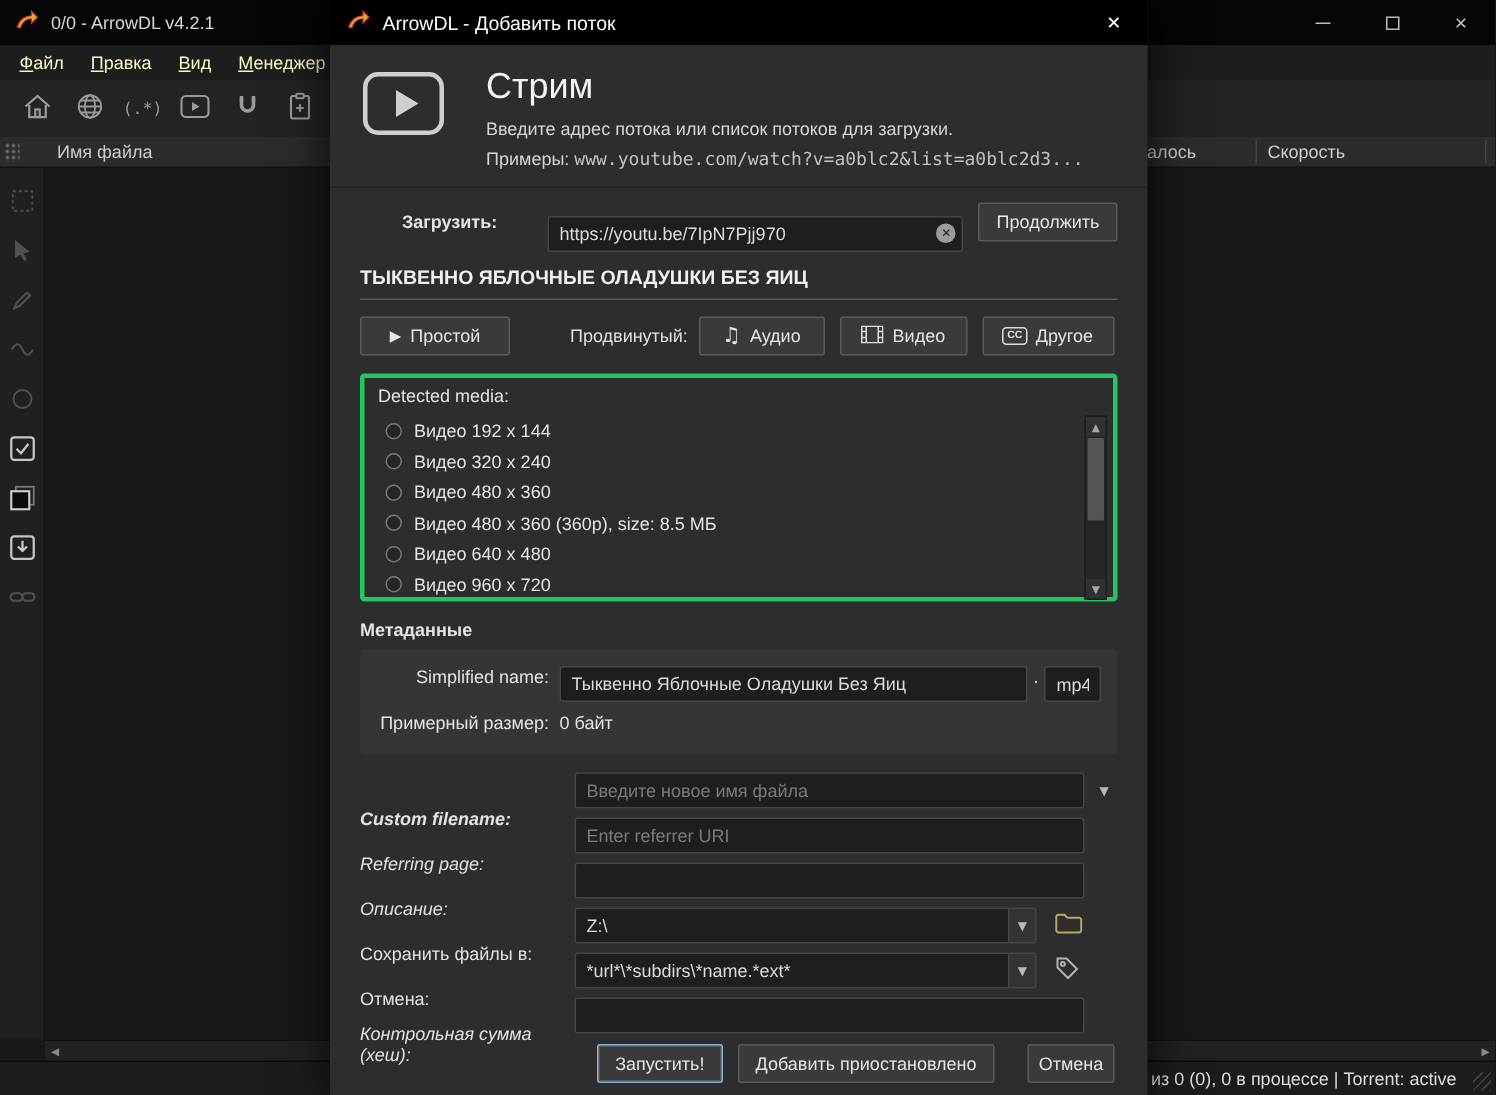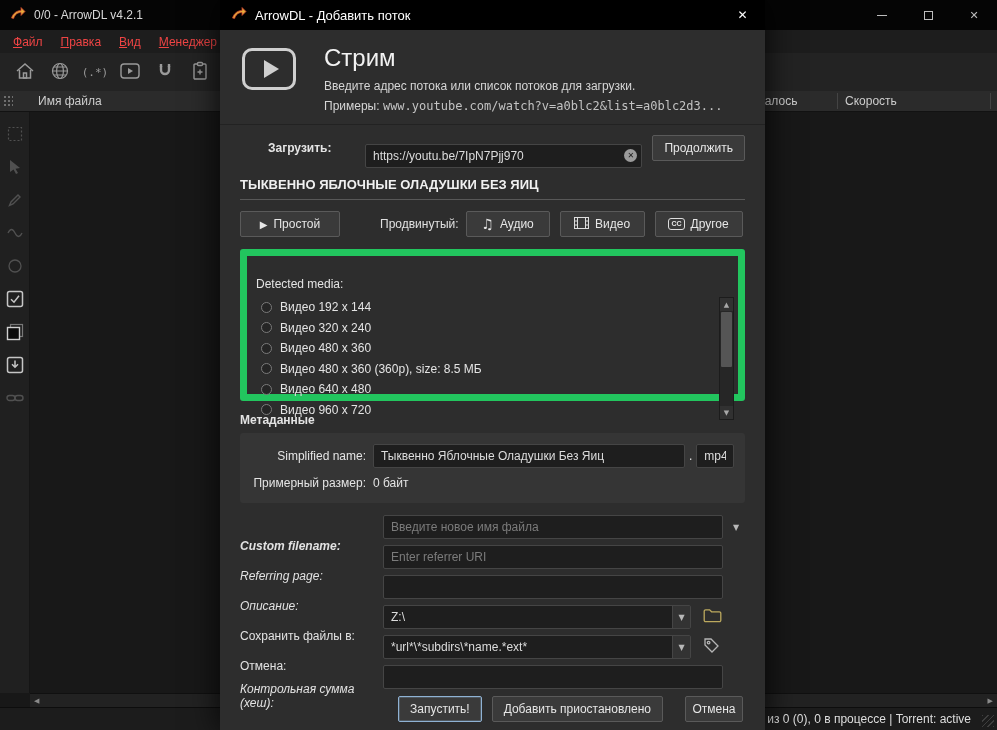--- a/index.html
+++ b/index.html
@@ -16,21 +16,21 @@
     display:flex; align-items:center; padding-left:10px; }
   .mw-title { font-size:12px; color:#d8d8d8; margin-left:8px; }
   .wc { margin-left:auto; display:flex; height:100%; }
   .wc-btn { width:46px; height:100%; display:flex; align-items:center; justify-content:center;
     color:#bdbdbd; font-size:11px; font-family:"DejaVu Sans",sans-serif; }
   .g-min { width:10px; height:1px; background:#bdbdbd; }
   .g-max { width:9px; height:9px; border:1px solid #bdbdbd; }
 
   .mw-menubar { left:0; top:30px; width:997px; height:23px; background:#1d1d1d;
     display:flex; align-items:center; padding-left:4px; }
-  .menu-item { display:inline-block; padding:3px 9px; color:#ef4444; }
+  .menu-item { display:inline-block; padding:3px 9px; color:#fef9c3; }
   .menu-item::first-letter { text-decoration:underline; }
 
   .mw-toolbar { left:0; top:53px; width:997px; height:38px; background:#232323;
     display:flex; align-items:center; gap:9px; padding-left:12px; }
   .tool-btn { width:26px; height:28px; display:flex; align-items:center; justify-content:center; }
   .regex-label { font-family:"DejaVu Sans Mono",monospace; font-size:11px; color:#9a9a9a; }
 
   .mw-colheader { left:0; top:91px; width:997px; height:21px; background:#2b2b2b;
     border-bottom:1px solid #121212; color:#cdcdcd; }
   .col-grip { position:absolute; left:3px; top:4px; width:10px; height:13px;
@@ -101,40 +101,40 @@
   .adv-label { margin-left:40px; color:#e0e0e0; }
   .btn-audio { margin-left:7px; width:84px; }
   .btn-video { margin-left:10px; width:85px; }
   .btn-other { margin-left:10px; width:88px; padding:0 6px; }
   .icon-glyph { font-family:"DejaVu Sans",sans-serif; }
   .play-g { font-size:10px; }
   .audio-g { font-size:14px; line-height:14px; }
   .cc-box { border:1px solid #ddd; border-radius:3px; font-size:7px; font-weight:bold;
     padding:1px 2px; line-height:8px; }
 
-  .detected { margin:12px 20px 0; height:152px; border:7px solid #22c55e; border-radius:3px;
-    padding:21px 4px 4px 0; }
+  .detected { margin:12px 20px 0; height:152px; border:3px solid #22c55e; border-radius:3px;
+    padding:5px 4px 4px 0; }
   .det-label { height:15px; margin:0 0 5px 9px; }
   .det-body { display:flex; height:123px;gap:36px; }
   .media-list { flex:1; padding-left:14px; }
   .media-row { height:20.5px; display:flex; align-items:center; }
   .radio { width:11px; height:11px; border:1px solid #7a7a7a; border-radius:50%;
     background:#252525; margin-right:8px; flex:none; }
   .vscroll { width:15px; display:flex; flex-direction:column; background:#262626;
     border:1px solid #1c1c1c; }
   .vs-btn { height:13px; background:#313131; color:#a8a8a8; font-size:7px; display:flex;
     align-items:center; justify-content:center; font-family:"DejaVu Sans",sans-serif; }
   .vs-track { flex:1; position:relative; }
   .vs-thumb { position:absolute; left:1px; right:1px; top:1px; height:55px; background:#555;
     border-radius:1px; }
 
   .meta-label { margin:12px 20px 0; height:15px; font-weight:bold; }
   .meta-panel { margin:5px 20px 0; height:70px; background:#353535; border-radius:3px;
     padding:11px 12px 0 0; }
-  .meta-row { display:flex; align-items:center; height:24px; }
+  .meta-row { display:flex; height:24px; }
   .meta-row2 { margin-top:7px; height:16px; }
   .meta-lblcol { width:126px; text-align:right; margin-right:7px; flex:none; }
   .inp-meta { width:312px; flex:none; }
   .meta-dot { margin:0 4px; }
   .inp-ext { width:38px; flex:none; }
 
   .form { margin:12px 20px 0; display:grid; grid-template-columns:143px 1fr;
     grid-auto-rows:24px; row-gap:6px; align-items:center; }
   .fl { color:#e2e2e2;margin-top:38px; }
   .it { font-style:italic; }

